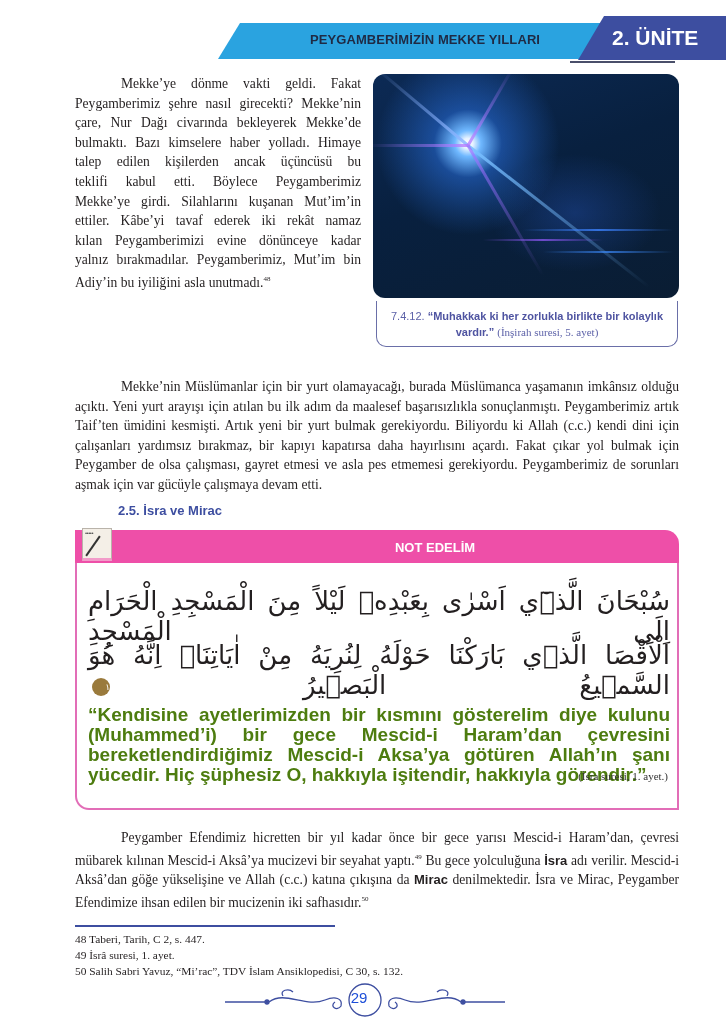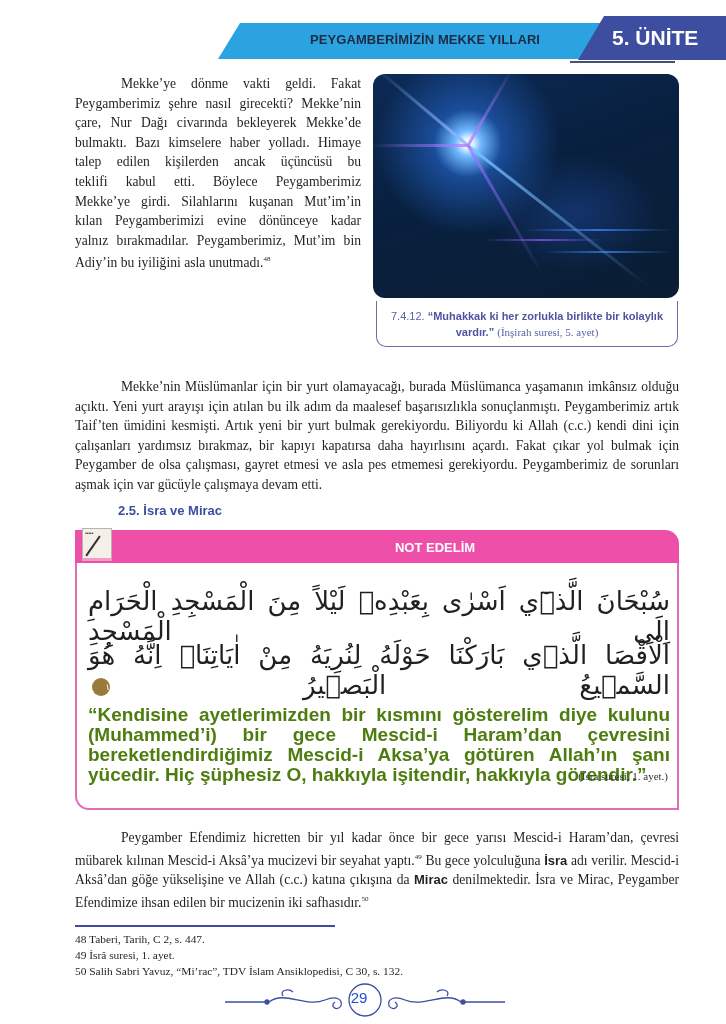--- a/index.html
+++ b/index.html
@@ -101,31 +101,32 @@
   
   .pg-ornament { position: absolute; left: 225px; top: 982px; width: 280px; height: 36px; }
   .pg-num { position: absolute; left: 341px; top: 989px; width: 36px; text-align: center; font-size: 15px; color: #1d4ed8; }
 </style>
 </head>
 <body>
 
 <div class="hdr-blue"></div>
 <div class="hdr-title">PEYGAMBERİMİZİN MEKKE YILLARI</div>
 <div class="hdr-unit"></div>
-<div class="hdr-unit-text">5. ÜNİTE</div>
+<div class="hdr-unit-text">2. ÜNİTE</div>
 <div class="hdr-underline"></div>
 
 <div class="para" id="intro" style="left:75px; top:74px; width:286px;">
     <div style="text-align: justify; text-align-last: justify; padding-left: 46px;">Mekke’ye dönme vakti geldi. Fakat</div>
     <div style="text-align: justify; text-align-last: justify;">Peygamberimiz şehre nasıl girecekti? Mekke’nin</div>
     <div style="text-align: justify; text-align-last: justify;">çare, Nur Dağı civarında bekleyerek Mekke’de</div>
     <div style="text-align: justify; text-align-last: justify;">bulmaktı. Bazı kimselere haber yolladı. Himaye</div>
     <div style="text-align: justify; text-align-last: justify;">talep edilen kişilerden ancak üçüncüsü bu</div>
     <div style="text-align: justify; text-align-last: justify;">teklifi kabul etti. Böylece Peygamberimiz</div>
     <div style="text-align: justify; text-align-last: justify;">Mekke’ye girdi. Silahlarını kuşanan Mut’im’in</div>
+    <div style="text-align: justify; text-align-last: justify;">ettiler. Kâbe’yi tavaf ederek iki rekât namaz</div>
     <div style="text-align: justify; text-align-last: justify;">kılan Peygamberimizi evine dönünceye kadar</div>
     <div style="text-align: justify; text-align-last: justify;">yalnız bırakmadılar. Peygamberimiz, Mut’im bin</div>
     <div style="text-align: left; text-align-last: left;">Adiy’in bu iyiliğini asla unutmadı.<sup>48</sup></div>
   </div>
 
 <div class="photo">
   <div class="ray" style="left:95px; top:70px; width:230px; background:linear-gradient(90deg, rgba(120,190,255,0.9), rgba(40,90,200,0));transform:rotate(38deg);"></div>
   <div class="ray" style="left:95px; top:70px; width:120px; background:linear-gradient(90deg, rgba(140,180,255,0.9), rgba(40,90,200,0));transform:rotate(-140deg);"></div>
   <div class="ray" style="left:95px; top:70px; width:100px; background:linear-gradient(90deg, rgba(180,120,255,0.8), rgba(80,40,200,0));transform:rotate(180deg);"></div>
   <div class="ray" style="left:95px; top:70px; width:90px; background:linear-gradient(90deg, rgba(180,120,255,0.8), rgba(80,40,200,0));transform:rotate(-60deg);"></div>

